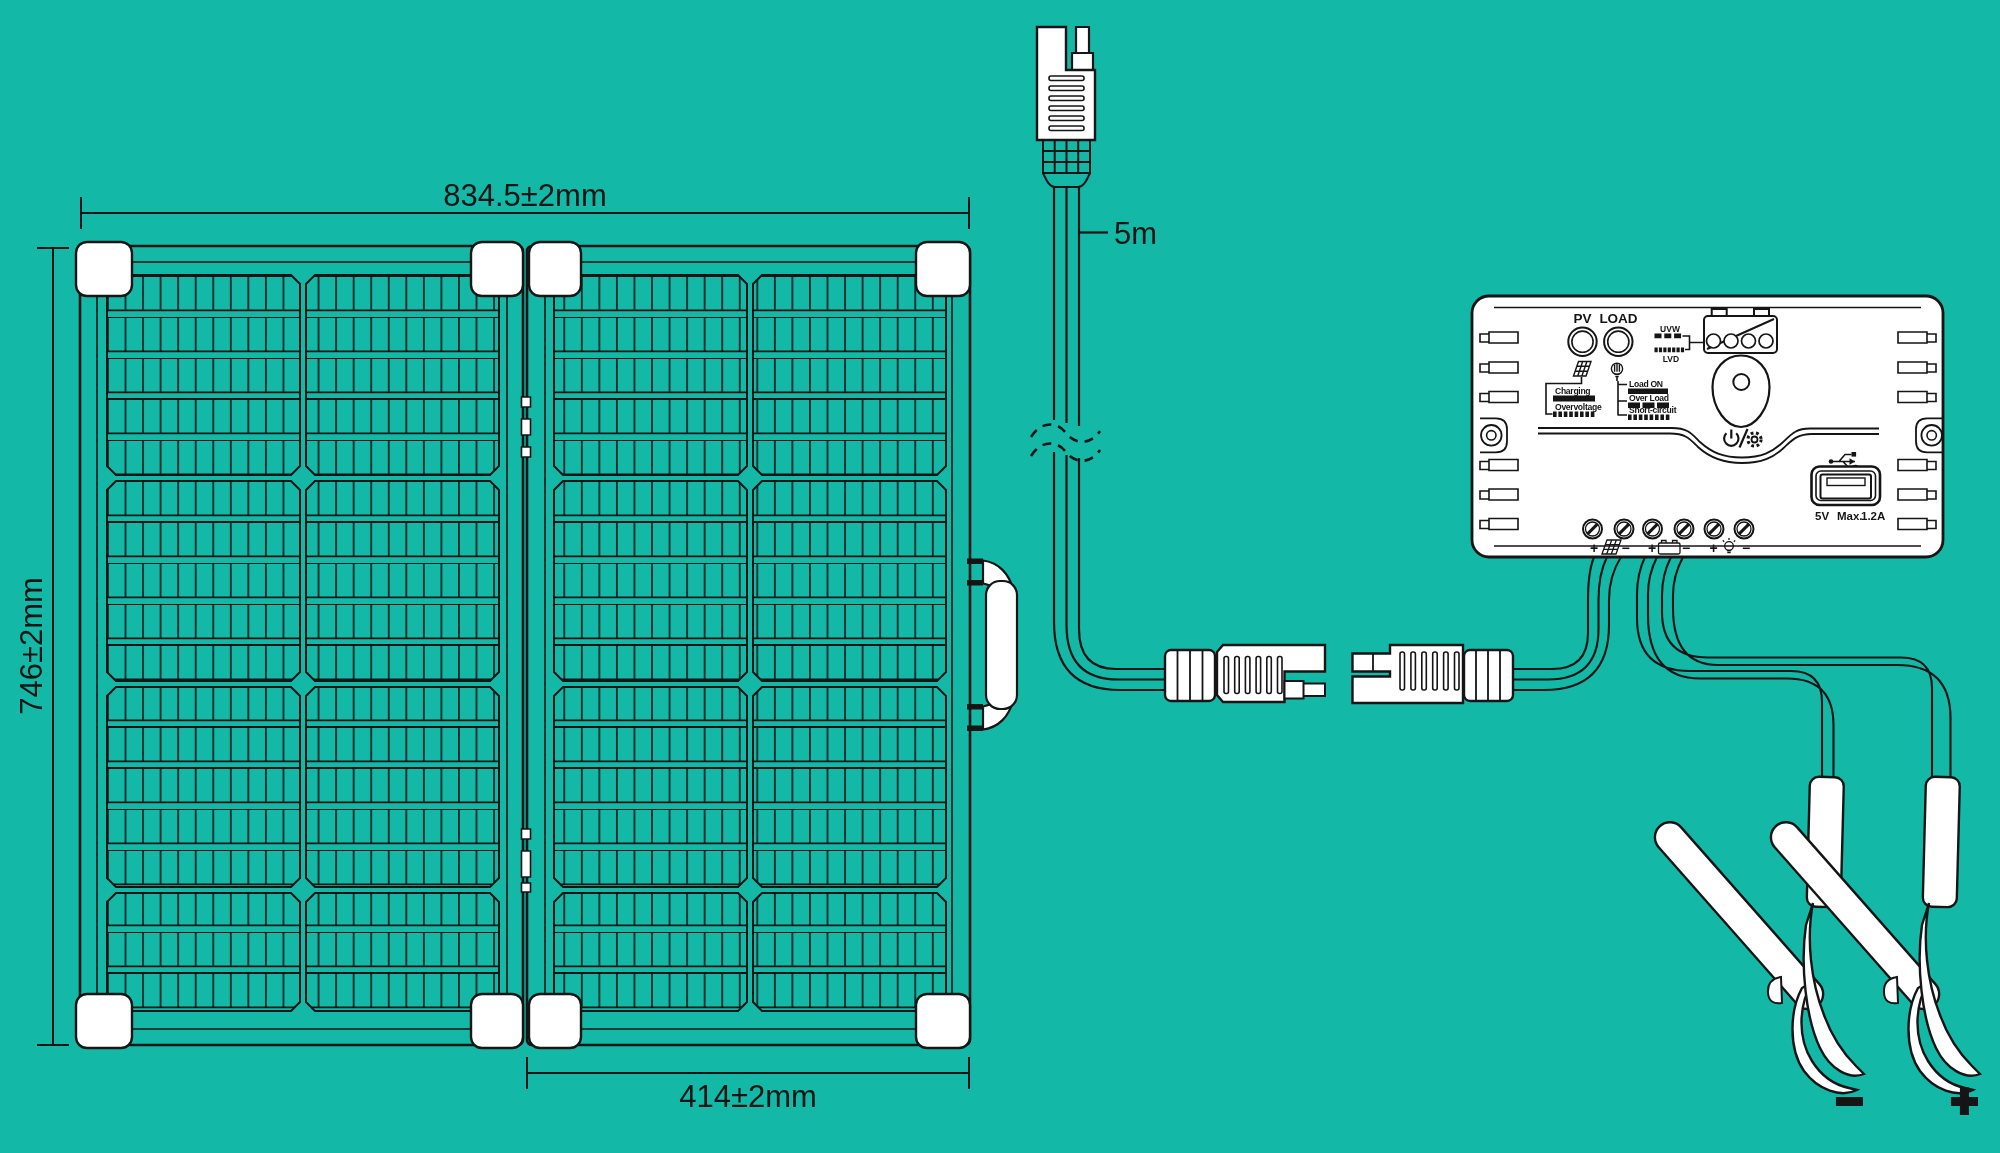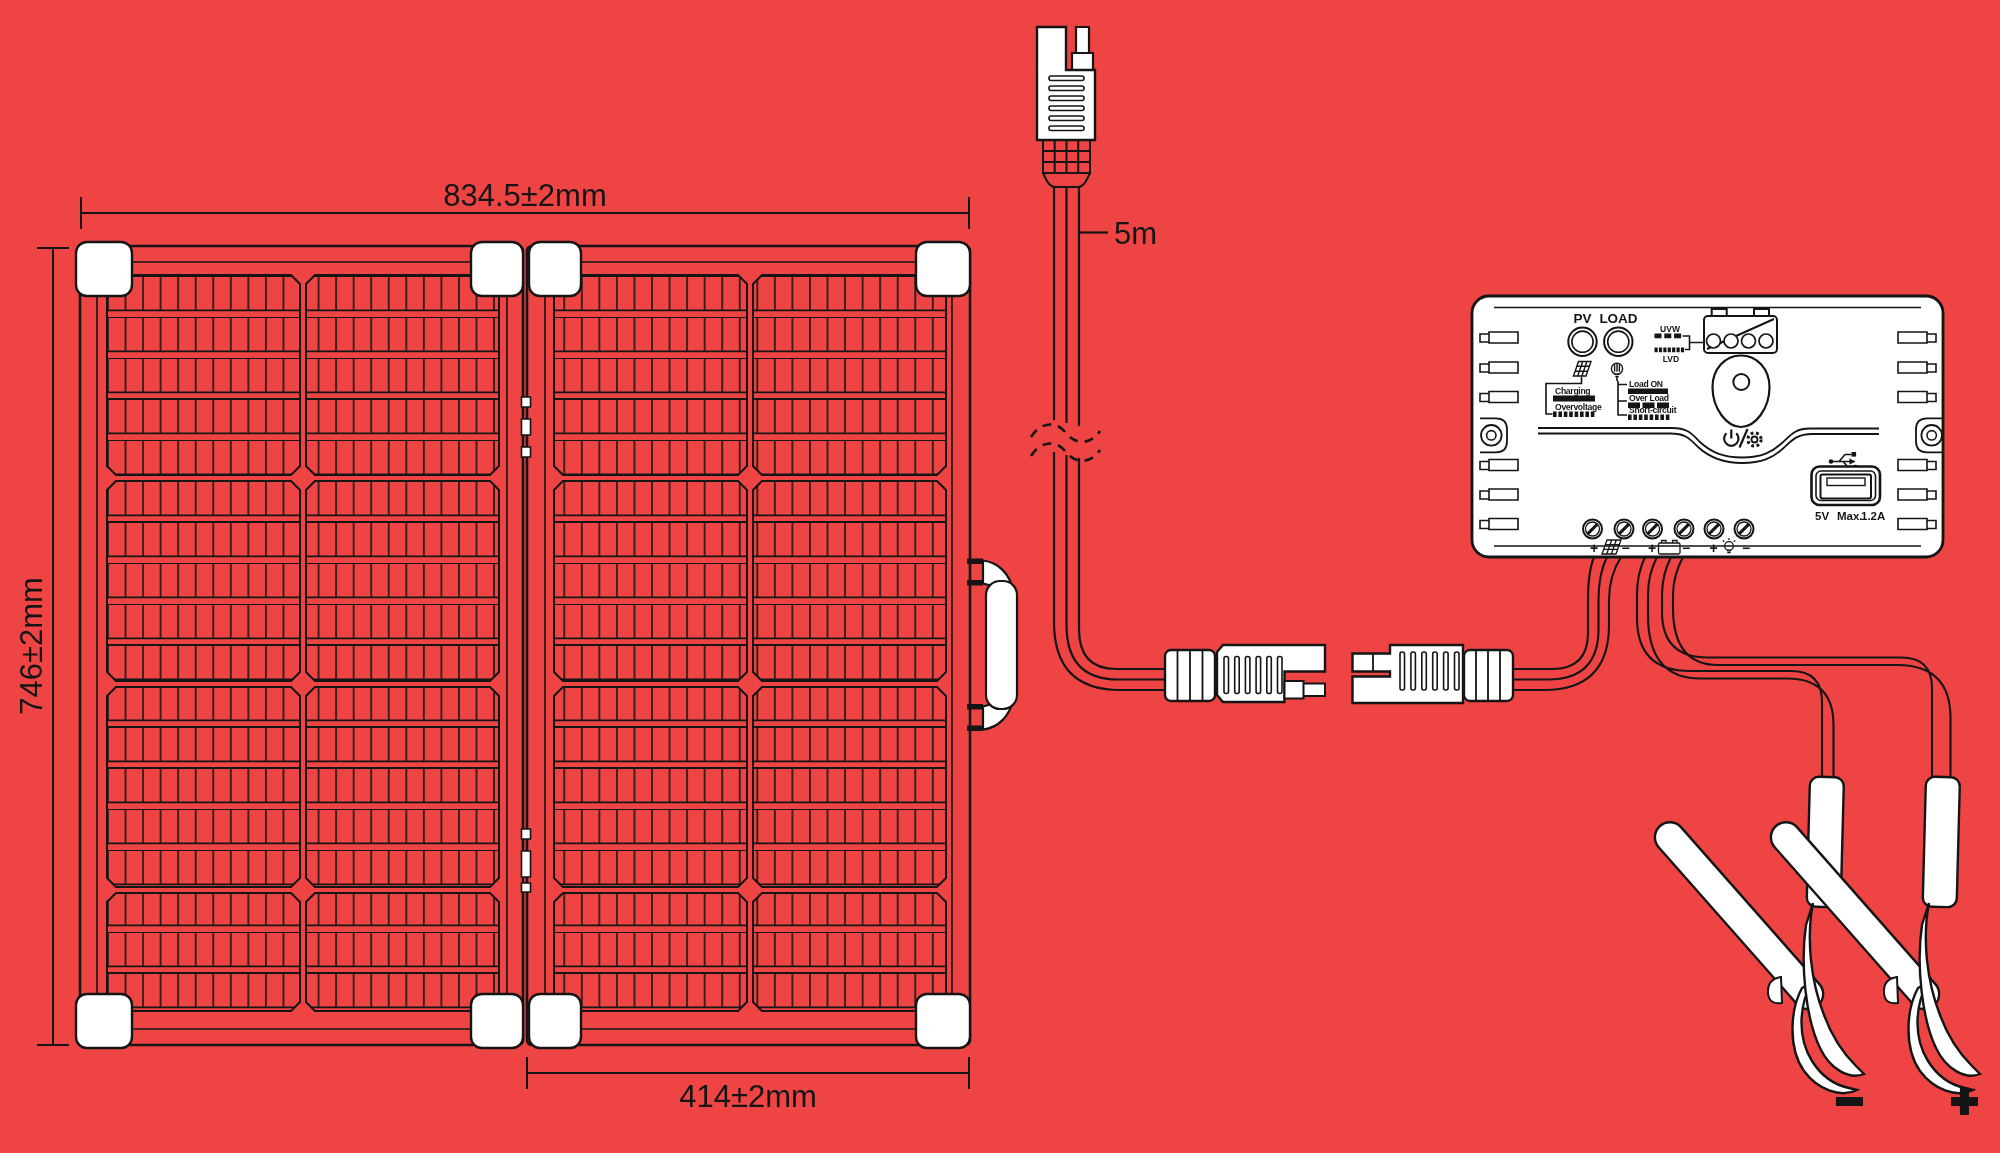--- a/index.html
+++ b/index.html
@@ -1,16 +1,16 @@
 <!DOCTYPE html>
 <html><head>
 <meta charset="utf-8">
 <style>
   html,body{margin:0;padding:0;background:#e8e8e8;}
-  .canvas{width:2000px;height:1153px;background:#ef4444;position:relative;overflow:hidden;}
+  .canvas{width:2000px;height:1153px;background:#14b8a6;position:relative;overflow:hidden;}
   svg{display:block;}
   text{font-family:"Liberation Sans","DejaVu Sans",sans-serif;fill:#151515;}
   .t-dim{font-size:31px;}
   .t-led{font-size:13.5px;font-weight:bold;}
   .t-tiny{font-size:8.5px;font-weight:bold;}
   .t-state{font-size:8.6px;font-weight:bold;letter-spacing:-0.3px;}
   .t-usb{font-size:11.5px;font-weight:bold;}
   .t-term{font-size:14px;font-weight:bold;}
   .t-clamp{font-size:46px;font-weight:bold;stroke:#151515;stroke-width:4px;}
   .ln{stroke:#151515;fill:none;}

